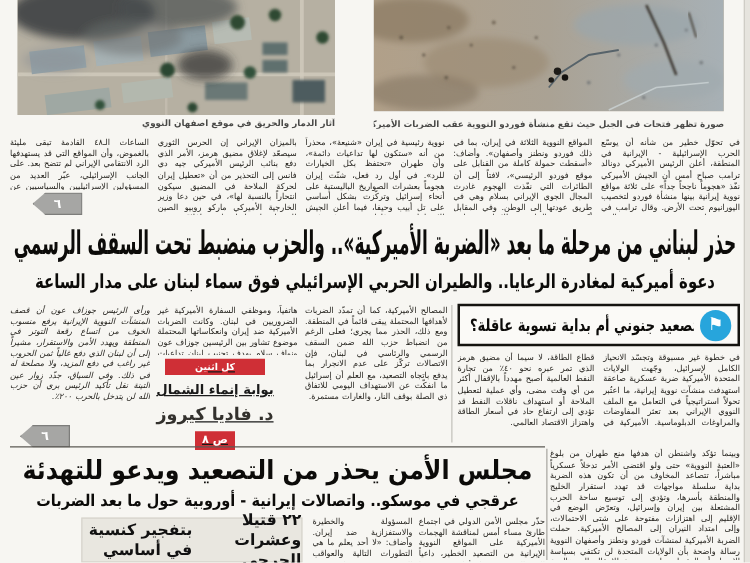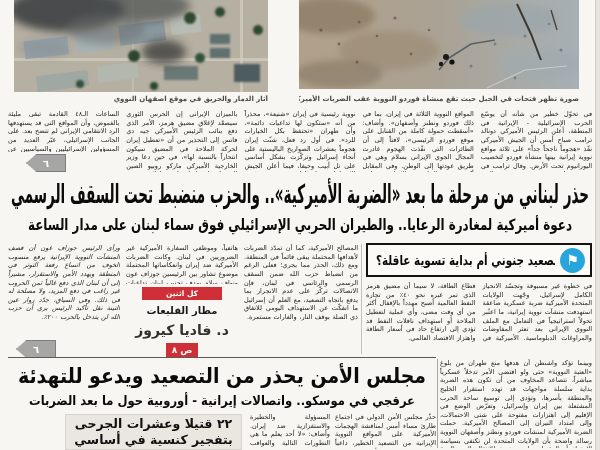--- a/index.html
+++ b/index.html
@@ -52,21 +52,21 @@
   .promo-line1{font-size:10px;font-weight:bold;margin-top:5px;}
   .promo-line2{font-size:10.5px;font-weight:bold;margin-top:6px;}
   .promo-byline{font-size:14px;font-weight:bold;color:#33312d;margin-top:6px;}
   .pageref{
     background:#cf2f36;color:#fff;font-size:9px;font-weight:bold;
     width:32px;margin:5px auto 0;padding:2px 0 3px;
   }
   
   .gray-box{
     position:absolute;background:#e9e7e0;border:1px solid #d6d4cc;
-    display:flex;flex-direction:column;align-items:center;justify-content:center;
+    display:flex;flex-direction:row;align-items:center;justify-content:center;
     font-weight:bold;font-size:12.5px;line-height:1.3;color:#111;
   }
   .vline{position:absolute;width:1px;background:#a9a7a1;}
   .hline{position:absolute;height:1px;background:#5c5a54;}
   .page-edge{position:absolute;right:0;top:0;width:4px;height:450px;background:#e6e4de;border-left:1px solid #cfcdc6;}
 </style>
 </head>
 <body>
 
 <div class="photo" style="left:14px;top:0;width:254px;height:92px;">
@@ -189,23 +189,23 @@
   <text x="292" y="17" text-anchor="middle" font-size="15.5" textLength="544" lengthAdjust="spacingAndGlyphs">دعوة أميركية لمغادرة الرعايا.. والطيران الحربي الإسرائيلي فوق سماء لبنان على مدار الساعة</text>
 </svg>
 
 <div class="newscol abs" style="left:244px;top:244px;width:114px;height:110px;">المصالح الأميركية، كما أن تمدّد الضربات لأهدافها المحتملة يبقى قائماً في المنطقة. ومع ذلك، الحذر مما يجري؛ فعلى الرغم من انضباط حزب الله ضمن السقف الرسمي والرئاسي في لبنان، فإن الاتصالات تركّز على عدم الانجرار بما يدفع باتجاه التصعيد، مع العلم أن إسرائيل ما انفكّت عن الاستهداف اليومي للاتفاق ذي الصلة بوقف النار، والغارات مستمرة.</div>
 <div class="newscol abs" style="left:126px;top:244px;width:112px;height:40px;">هاتفياً، وموظفي السفارة الأميركية غير الضروريين في لبنان. وكانت الضربات الأميركية ضد إيران وانعكاساتها المحتملة موضوع تشاور بين الرئيسين جوزاف عون ونواف سلام بهدف تجنيب لبنان تداعيات هذه الأوضاع.</div>
 <div class="newscol abs" style="left:8px;top:244px;width:112px;height:94px;font-style:italic;">ورأى الرئيس جوزاف عون أن قصف المنشآت النووية الإيرانية يرفع منسوب الخوف من اتساع رقعة التوتر في المنطقة ويهدد الأمن والاستقرار، مشيراً إلى أن لبنان الذي دفع غالياً ثمن الحروب غير راغب في دفع المزيد، ولا مصلحة له في ذلك. وفي السياق، جدّد زوار عين التينة نقل تأكيد الرئيس بري أن حزب الله لن يتدخل بالحرب ٢٠٠٪.</div>
 <div class="jump" style="left:16px;top:340px;">
   <span>٦</span>
 </div>
 
-<div class="promo" style="left:126px;top:287px;width:112px;">
+<div class="promo" style="left:116px;top:287px;width:112px;text-decoration:underline;">
   <div class="rubric">كل اثنين</div>
-  <div class="promo-line1">مطار القليعات</div>
+  <div class="promo-line2">بوابة إنماء الشمال</div>
   <div class="promo-byline">د. فاديا كيروز</div>
   <div class="pageref">ص ٨</div>
 </div>
 
 <div class="vline" style="left:361px;top:244px;height:110px;background:#c4c2bc;"></div>
 
 <div class="opinion-box" style="left:366px;top:243px;width:226px;height:34px;">
   <span class="blue-circle">
     <span>⚑</span>
   </span>

